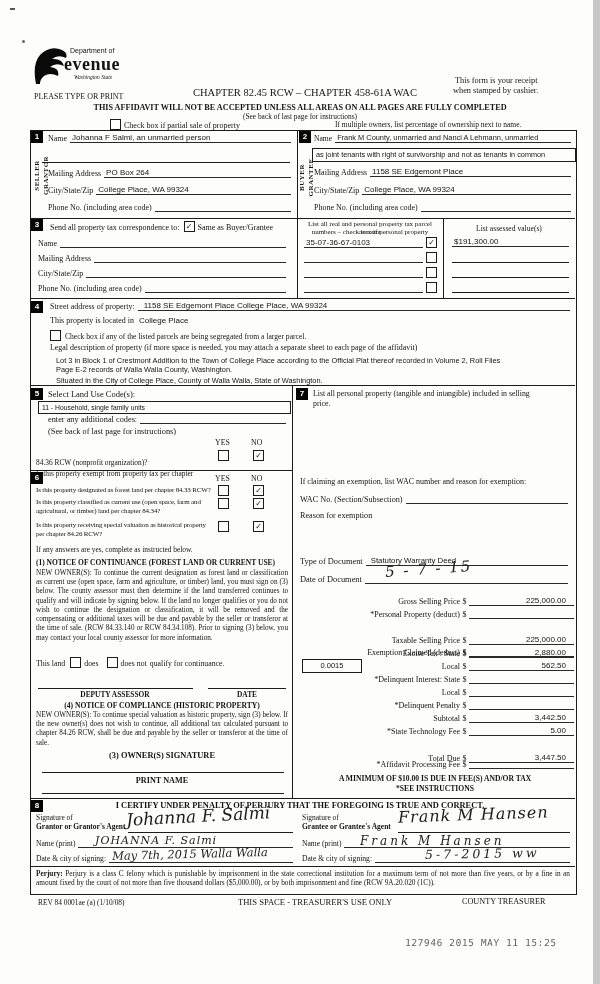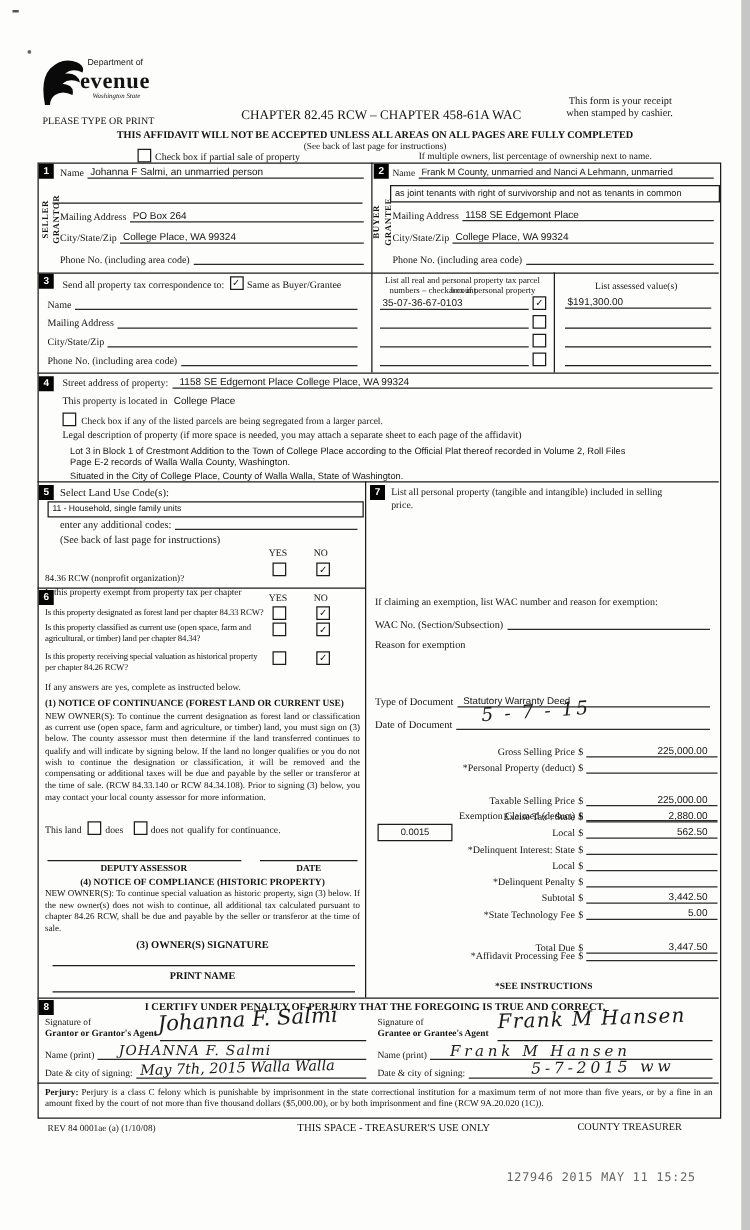--- a/index.html
+++ b/index.html
@@ -335,20 +335,21 @@
     <span class="fl">*Affidavit Processing Fee</span>
     <span class="fc">$</span>
     <span class="fu"></span>
   </div>
   <div class="frow" style="left:302px;top:750px;width:272px;">
     <span class="fl">Total Due</span>
     <span class="fc">$</span>
     <span class="fu">3,447.50</span>
   </div>
 
+  <div class="abs ser b ctr" style="left:300px;top:774px;width:270px;font-size:7.6px;">A MINIMUM OF $10.00 IS DUE IN FEE(S) AND/OR TAX</div>
   <div class="abs ser b ctr" style="left:300px;top:784px;width:270px;font-size:7.6px;">*SEE INSTRUCTIONS</div>
 
   <div class="nb" style="left:31px;top:800px;">8</div>
   <div class="abs ser b ctr" style="left:60px;top:801px;width:480px;font-size:8.4px;">I CERTIFY UNDER PENALTY OF PERJURY THAT THE FOREGOING IS TRUE AND CORRECT.</div>
 
   <div class="abs ser" style="left:36px;top:813px;font-size:7.5px;">Signature of</div>
   <div class="abs ser b" style="left:36px;top:822px;font-size:7.5px;">Grantor or Grantor's Agent</div>
   <div class="hr" style="left:128px;top:832px;width:165px;"></div>
   <div class="abs hw" style="left:126px;top:806px;font-size:17px;transform:rotate(-3deg);">Johanna F. Salmi</div>
   <div class="r" style="left:36px;top:838px;width:257px;font-size:7.6px;">

